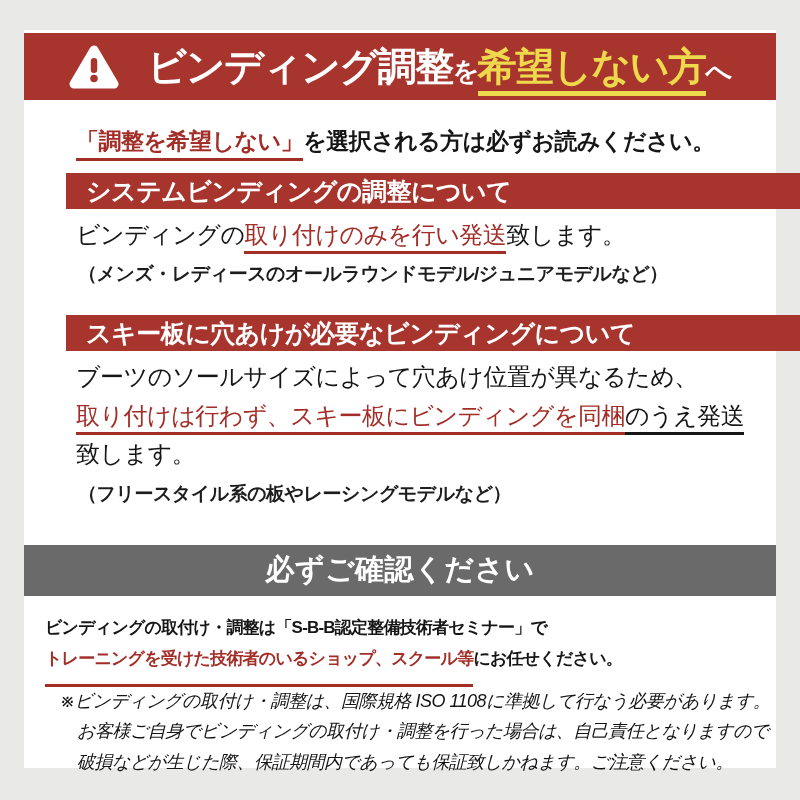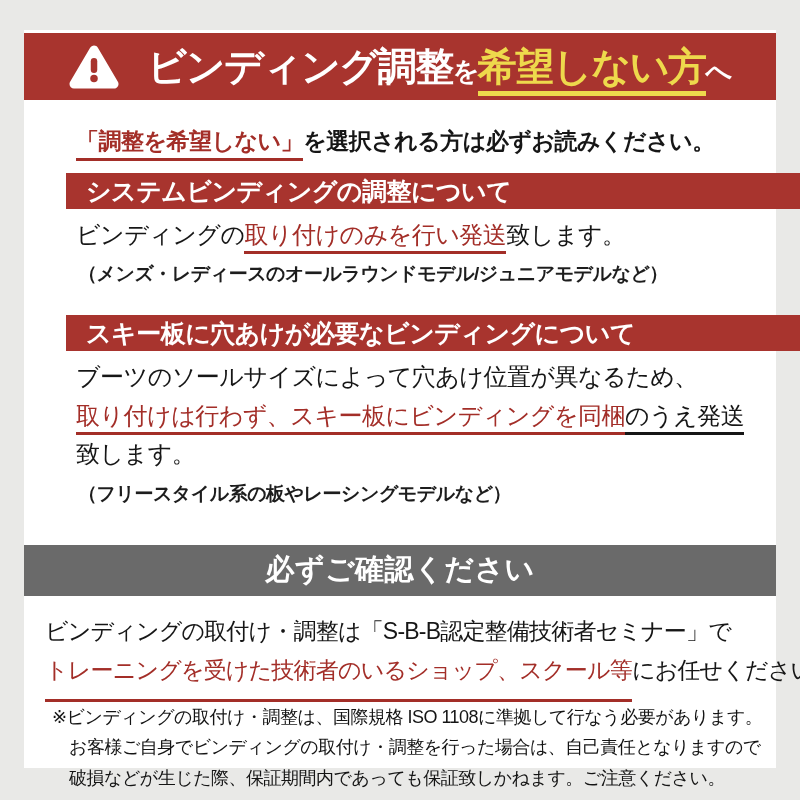--- a/index.html
+++ b/index.html
@@ -75,33 +75,33 @@
     margin:10px 0 0 54px;font-size:19px;font-weight:600;
     white-space:nowrap;letter-spacing:-0.5px;color:#1d1d1d;
   }
   
   .graybar{
     margin-top:38px;height:51px;background:var(--graybar);
     color:#fff;font-size:29px;font-weight:800;letter-spacing:0.5px;
     display:flex;align-items:center;justify-content:center;white-space:nowrap;
   }
   .confirm-line{
-    margin:20px 0 0 21px;font-size:23px;font-weight:400;
+    margin:20px 0 0 21px;font-size:17px;font-weight:700;
     white-space:nowrap;letter-spacing:-0.8px;
   }
   .confirm-line.second{margin-top:8px;}
   .confirm-line .em{
     color:var(--red-text);
     border-bottom:3px solid var(--red-text);
     padding-bottom:16px;
   }
   
   .notes{
-    margin:16px 0 0 28px;font-size:18px;font-weight:500;
-    line-height:1.7;letter-spacing:-0.5px;color:#141414;
+    margin:16px 0 0 36px;font-size:18px;font-weight:500;
+    line-height:1.7;letter-spacing:-0.5px;color:#141414;font-style:italic;
   }
   .notes .note-line{white-space:nowrap;}
   .notes .note-line + .note-line{padding-left:17px;}
 </style>
 </head>
 <body>
 
 <div class="card">
 
   <div class="header">

